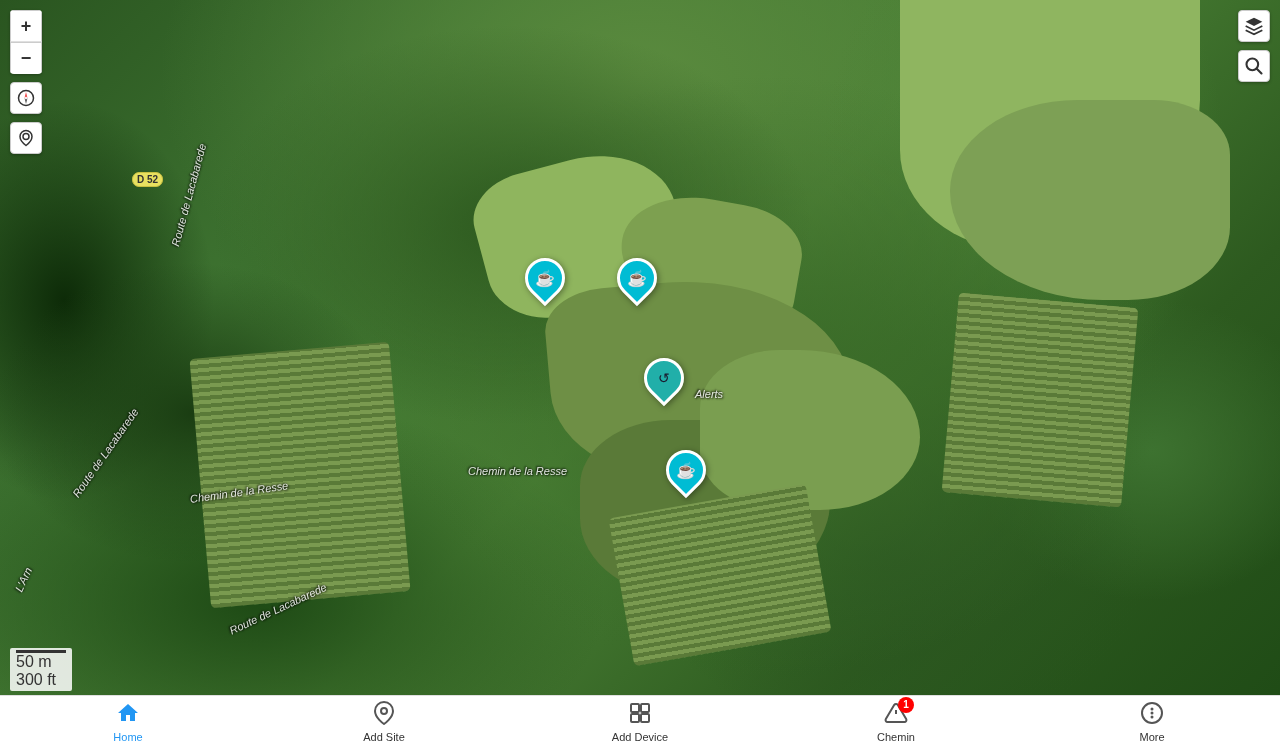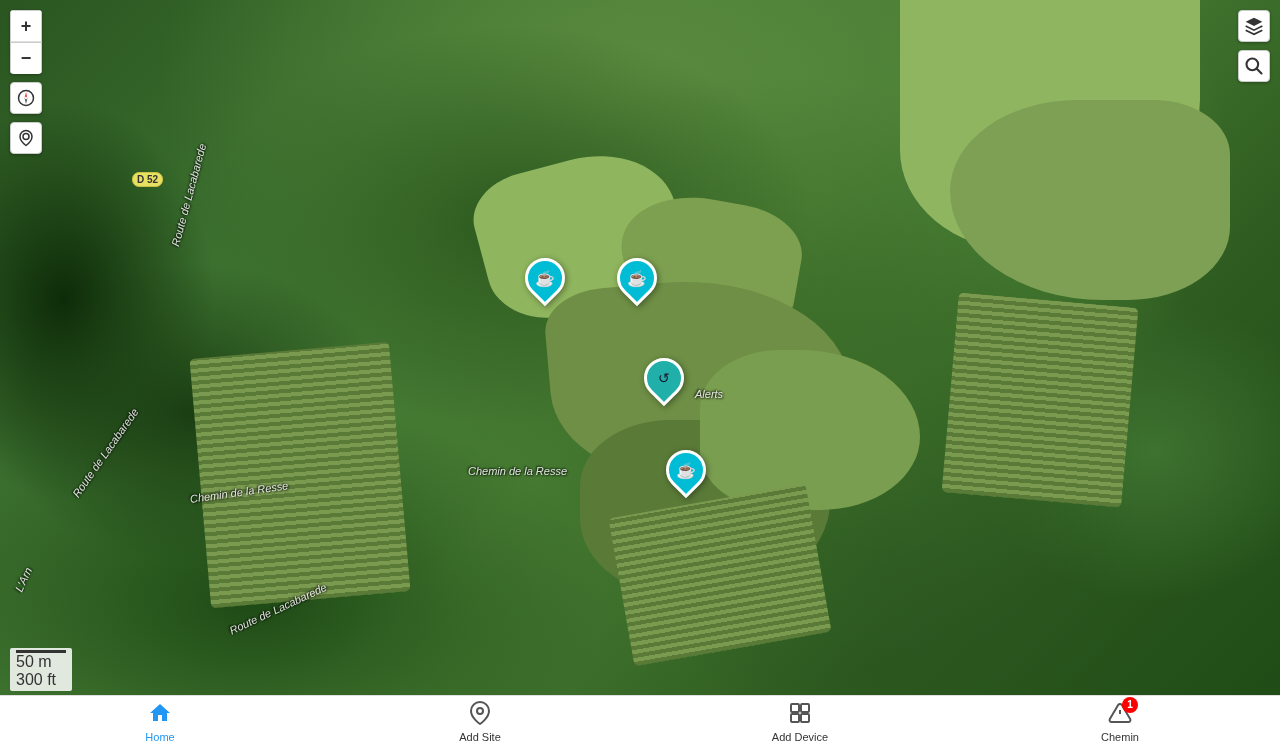--- a/index.html
+++ b/index.html
@@ -435,14 +435,25 @@
         <svg width="24" height="24" viewBox="0 0 24 24" fill="none" stroke="#555" stroke-width="2">
           <path d="M10.29 3.86L1.82 18a2 2 0 001.71 3h16.94a2 2 0 001.71-3L13.71 3.86a2 2 0 00-3.42 0z"></path>
           <line x1="12" y1="9" x2="12" y2="13"></line>
           <line x1="12" y1="17" x2="12.01" y2="17"></line>
         </svg>
         <span class="badge">1</span>
       </div>
       <span class="nav-label">Chemin</span>
     </div>
 
+    <div class="nav-item">
+      <div class="nav-icon">
+        <svg width="24" height="24" viewBox="0 0 24 24" fill="none" stroke="#555" stroke-width="2">
+          <circle cx="12" cy="12" r="10"></circle>
+          <line x1="12" y1="8" x2="12" y2="8" stroke-width="3" stroke-linecap="round"></line>
+          <line x1="12" y1="12" x2="12" y2="12" stroke-width="3" stroke-linecap="round"></line>
+          <line x1="12" y1="16" x2="12" y2="16" stroke-width="3" stroke-linecap="round"></line>
+        </svg>
+      </div>
+      <span class="nav-label">More</span>
+    </div>
   </div>
 </div>
 
 </body></html>

